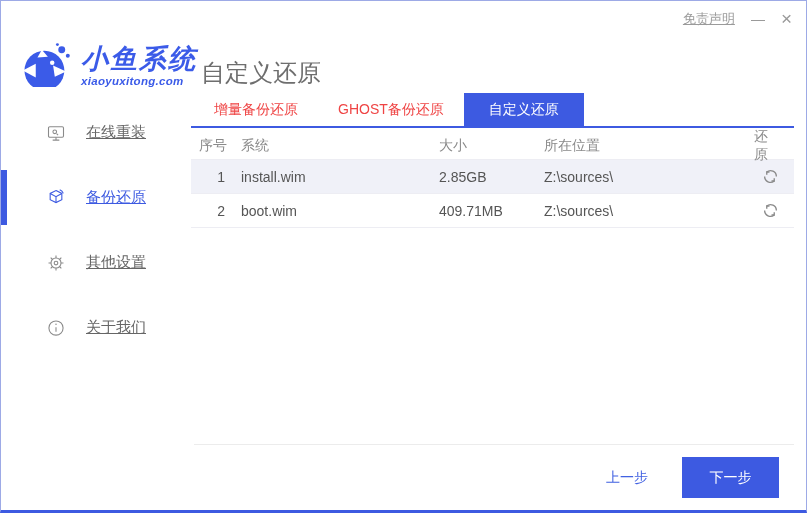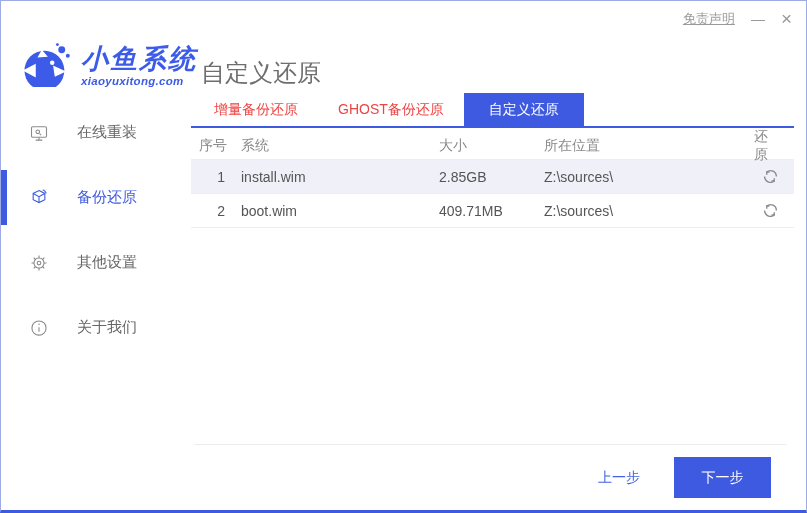--- a/index.html
+++ b/index.html
@@ -32,22 +32,22 @@
     font-size: 27px; font-weight: bold; color: #3b5be8;
     letter-spacing: 2px; line-height: 1.15; font-style: italic;
   }
   .brand-domain { font-size: 11.5px; font-weight: bold; color: #3b5be8; letter-spacing: .3px; font-style: italic; }
   .page-title { position: absolute; left: 200px; top: 36px; font-size: 24px; color: #6e6e6e; }
 
   
   .sidebar { position: absolute; top: 86px; left: 0; width: 190px; bottom: 0; padding-top: 13px; background:#fff; }
   .side-item {
     position: relative; height: 65px;
-    display: flex; align-items: center; gap: 28px;
-    padding-left: 28px; font-size: 15px; color: #666; cursor: pointer;
+    display: flex; align-items: center; gap: 20px;
+    padding-left: 45px; font-size: 15px; color: #666; cursor: pointer; text-decoration: underline;
   }
   .side-item svg { width: 20px; height: 20px; stroke: #8a8a8a; fill: none; stroke-width: 1.3; flex: 0 0 auto; }
   .side-item.active { color: #3d5ae1; }
   .side-item.active svg { stroke: #3d5ae1; }
   .active-bar { position: absolute; left: 0; top: 5px; width: 6px; height: 55px; background: #3d5ae1; }
 
   
   .main { position: absolute; top: 86px; left: 190px; right: 12px; bottom: 0; }
 
   .tabs { display: flex; height: 35px; margin-top: 6px; padding-left: 3px; border-bottom: 2px solid #3d5ae1; }
@@ -65,21 +65,21 @@
   .trow.thead { height: 32px; color: #8a8a8a; }
   .trow .c-no { padding-left: 3px; }
   .trow .r-no { text-align: right; padding-right: 16px; }
   .trow .c-restore { display: flex; justify-content: flex-end; padding-right: 15px; }
   .trow.alt { background: #f0f1f8; }
   .restore-btn { cursor: pointer; display: inline-flex; }
   .restore-btn svg { width: 17px; height: 17px; stroke: #8a8a8a; fill: none; stroke-width: 1.6; }
 
   
   .footer {
-    position: absolute; left: 3px; right: 8px; bottom: 0; height: 66px;
+    position: absolute; left: 3px; right: 0; bottom: 0; height: 66px;
     border-top: 1px solid #ececec;
     display: flex; align-items: center; justify-content: flex-end;
     gap: 34px; padding-right: 15px; background: #fff;
   }
   .prev-link { font-size: 14px; color: #4262e2; cursor: pointer; }
   .next-btn {
     width: 97px; height: 41px; background: #3d5ae1; color: #fff;
     font-size: 14px; border: none; display: flex; align-items: center; justify-content: center;
     cursor: pointer; font-family: inherit;
   }

